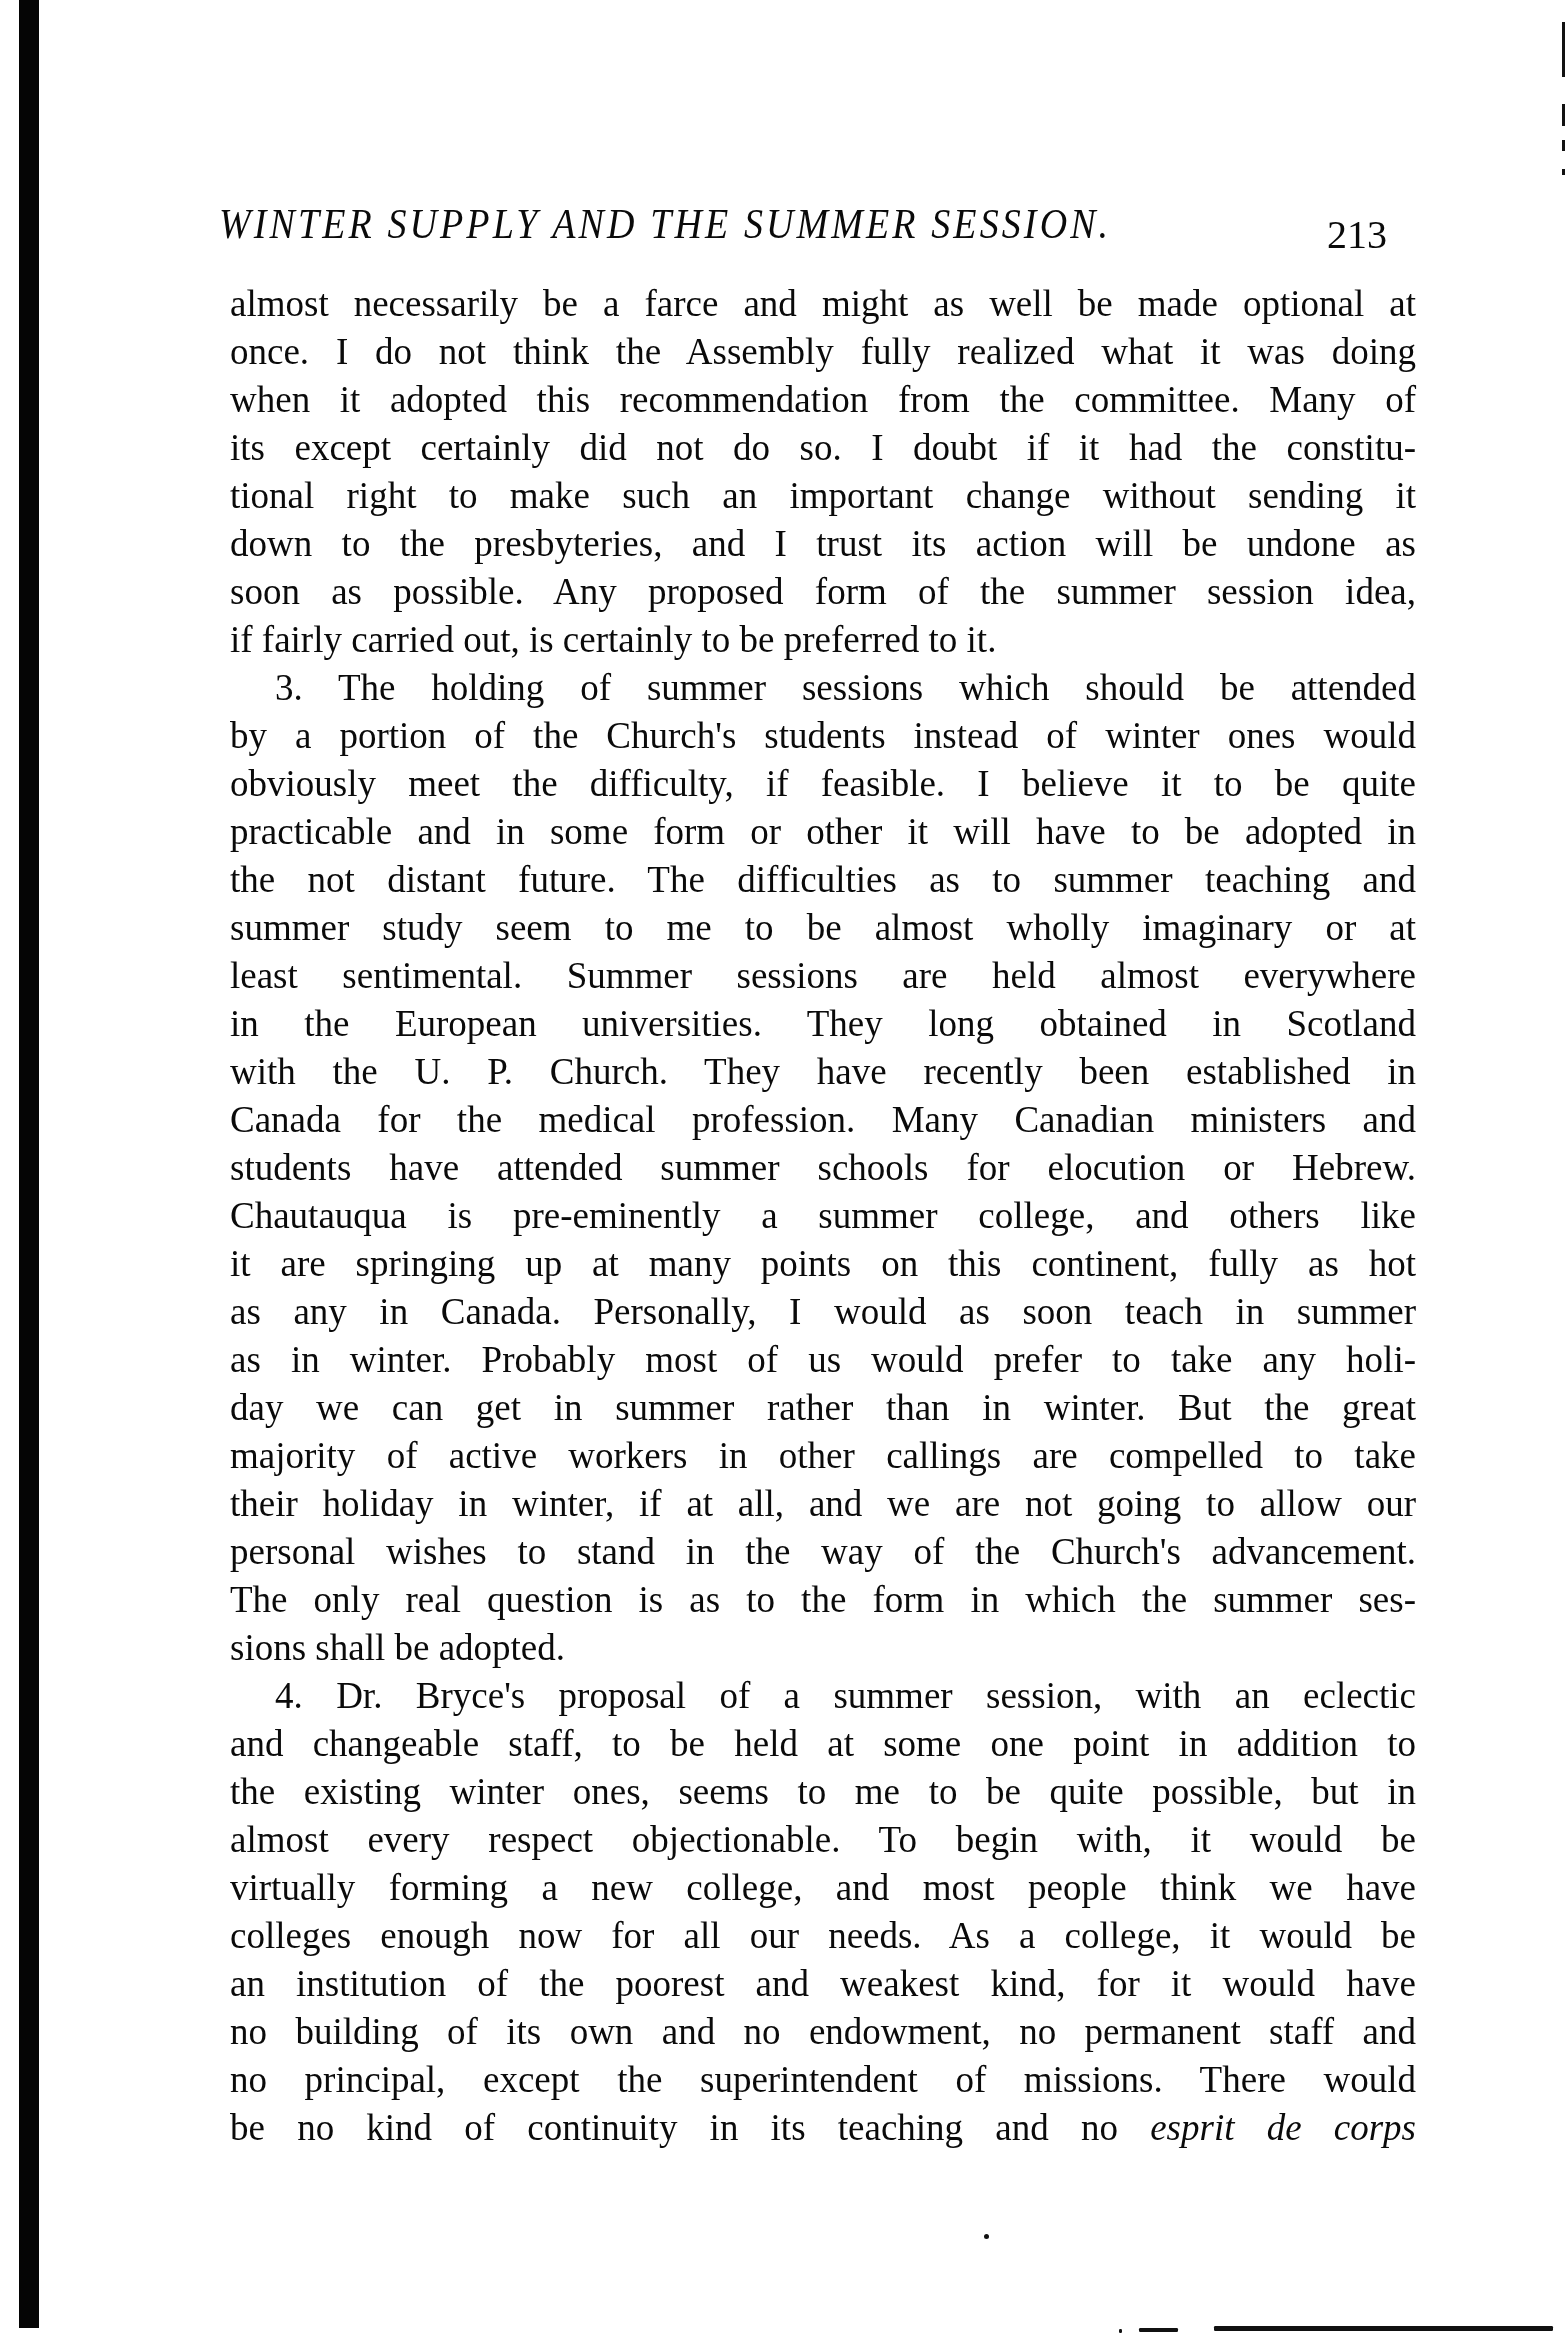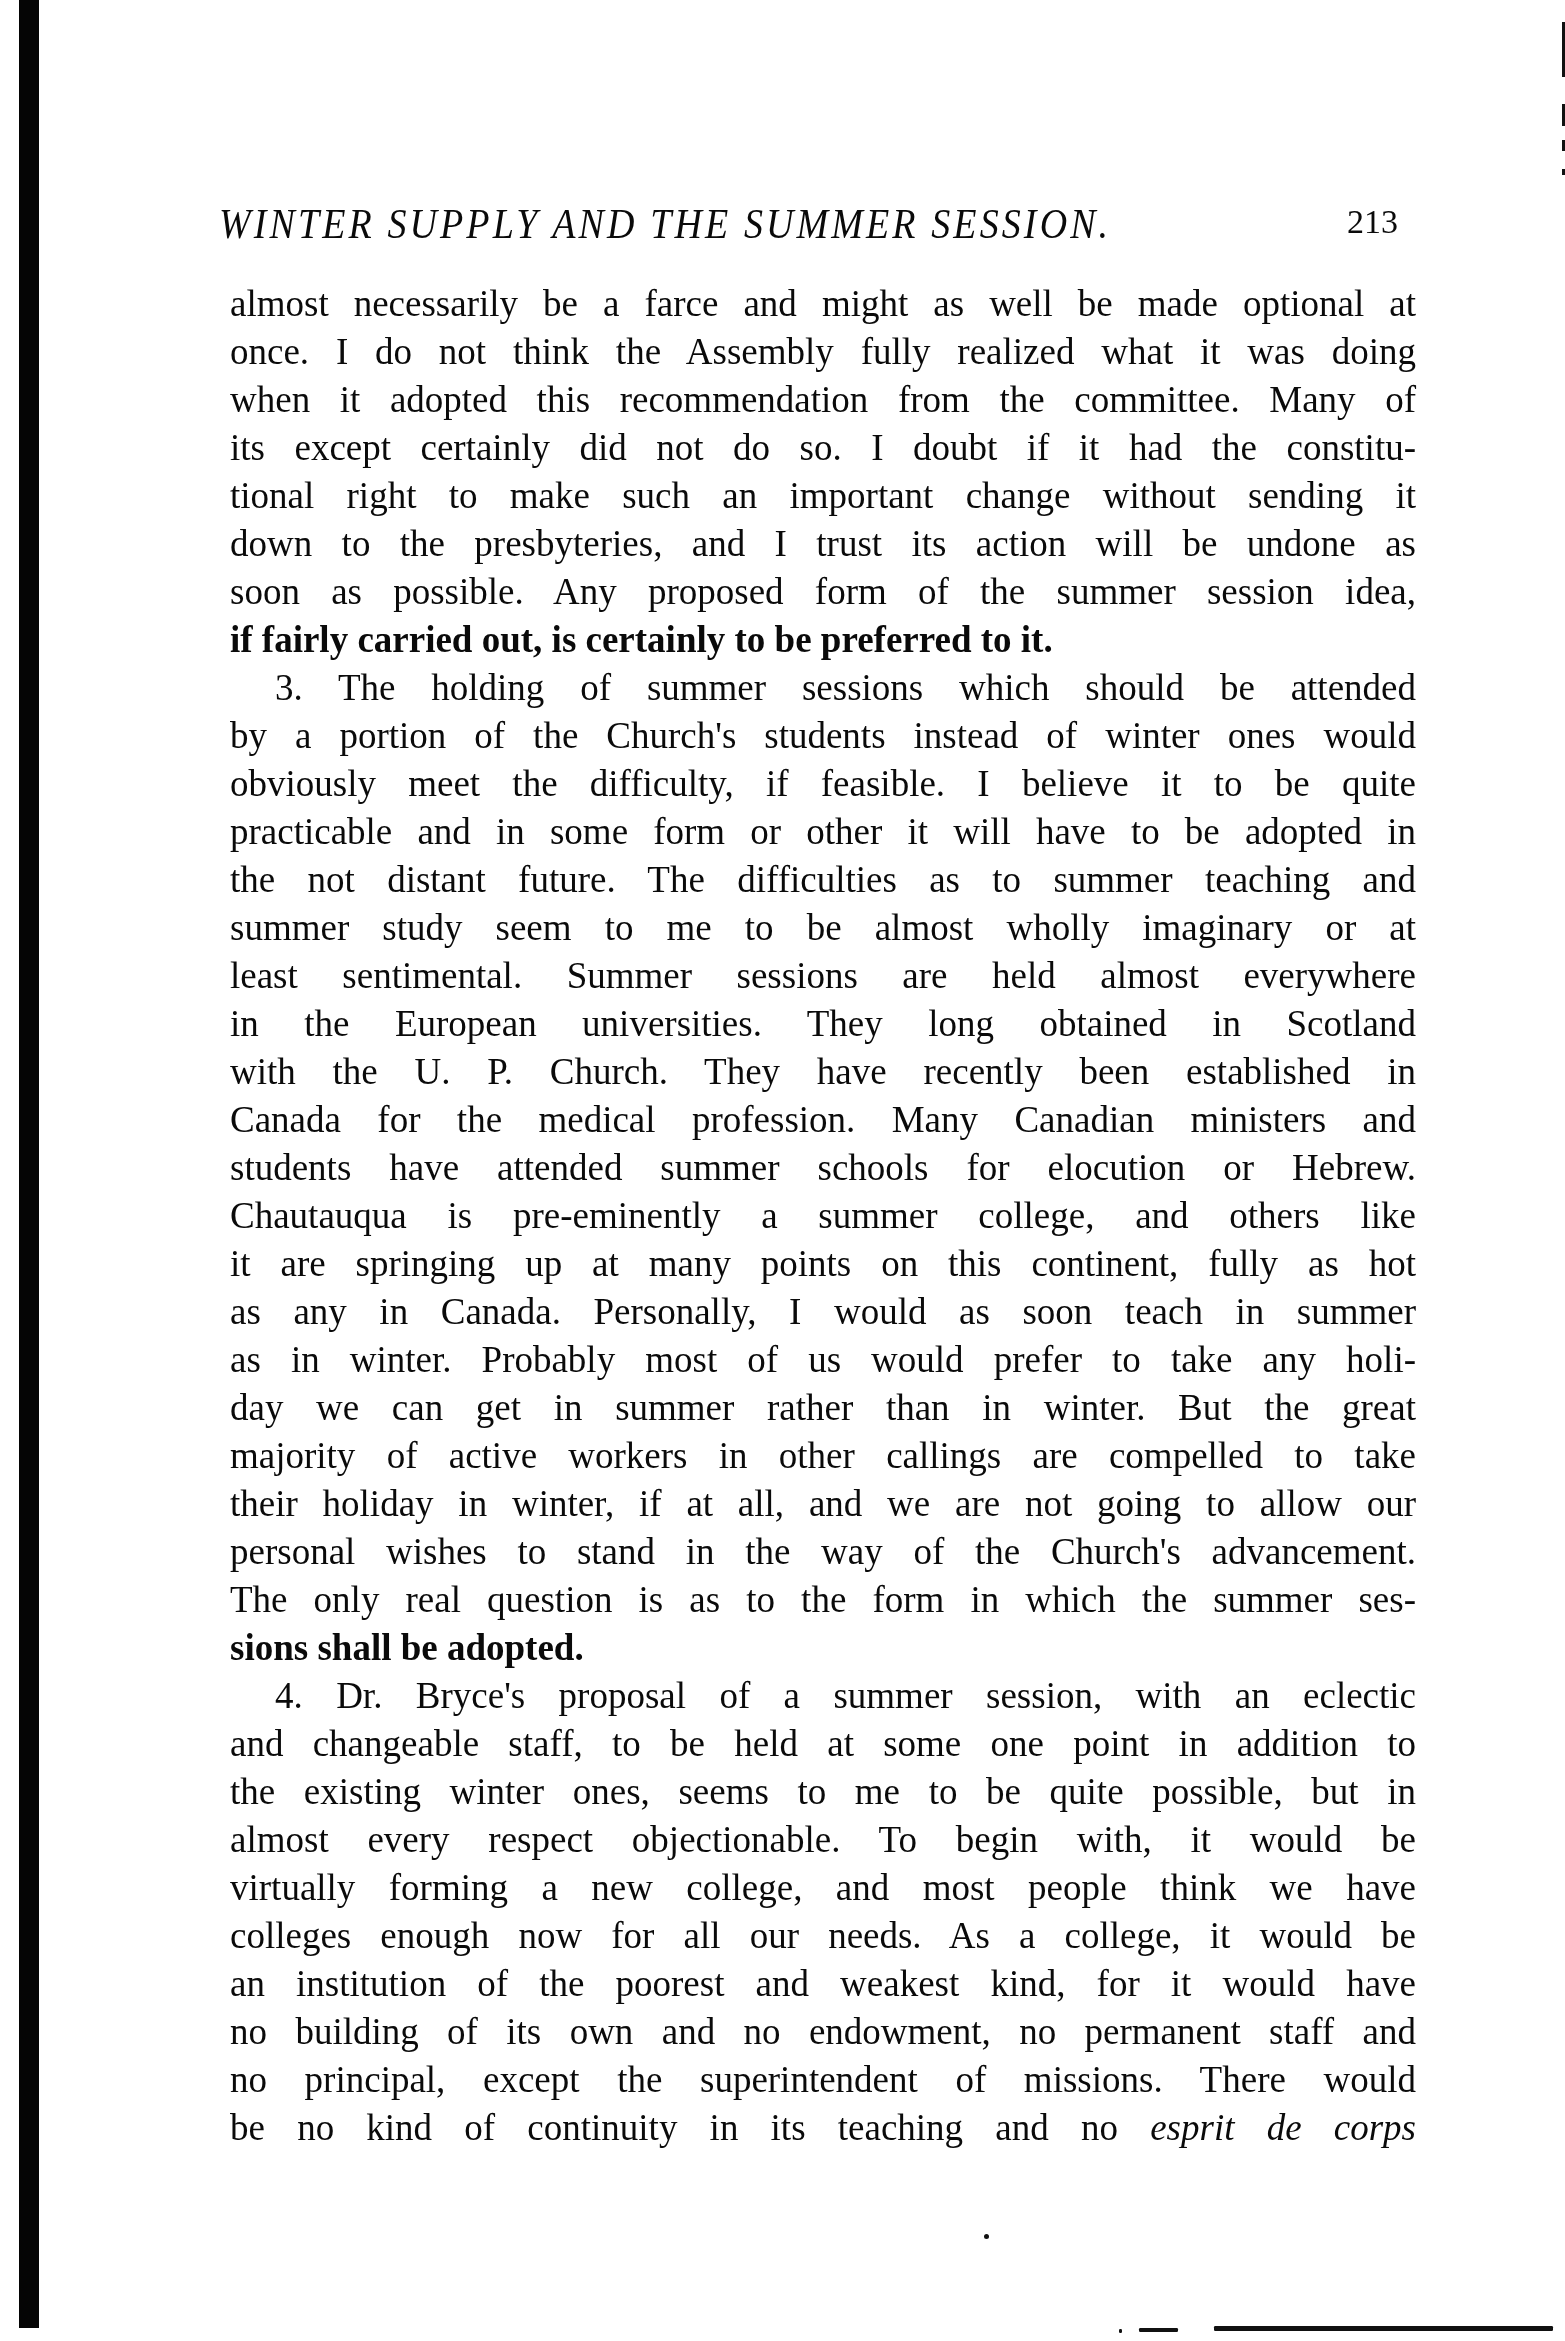--- a/index.html
+++ b/index.html
@@ -46,45 +46,43 @@
       font-size: 38px;
       font-style: italic;
       letter-spacing: 3.1px;
       white-space: nowrap;
       transform: scaleY(1.12);
       transform-origin: left top;
     }
     .running-head .page-number {
       position: absolute;
       left: 1108px;
-      top: 16px;
-      font-size: 34px;
+      top: 24px;
+      font-size: 40px;
       white-space: nowrap;
-      margin-left: 20px;
     }
     
     .text-block {
       position: absolute;
       left: 214px;
       top: 280px;
       width: 1186px;
       margin-left: 16px;
     }
     .line {
       height: 48px;
       line-height: 48px;
       font-size: 37px;
       white-space: nowrap;
       text-align: justify;
       text-align-last: justify;
       overflow: visible;
     }
     .line.last {
       text-align-last: left;
-      font-weight: bold;
     }
     .line.indent {
       padding-left: 45px;
     }
     .line em {
     }
     
     .stray-dot {
       position: absolute;
       left: 984px;

